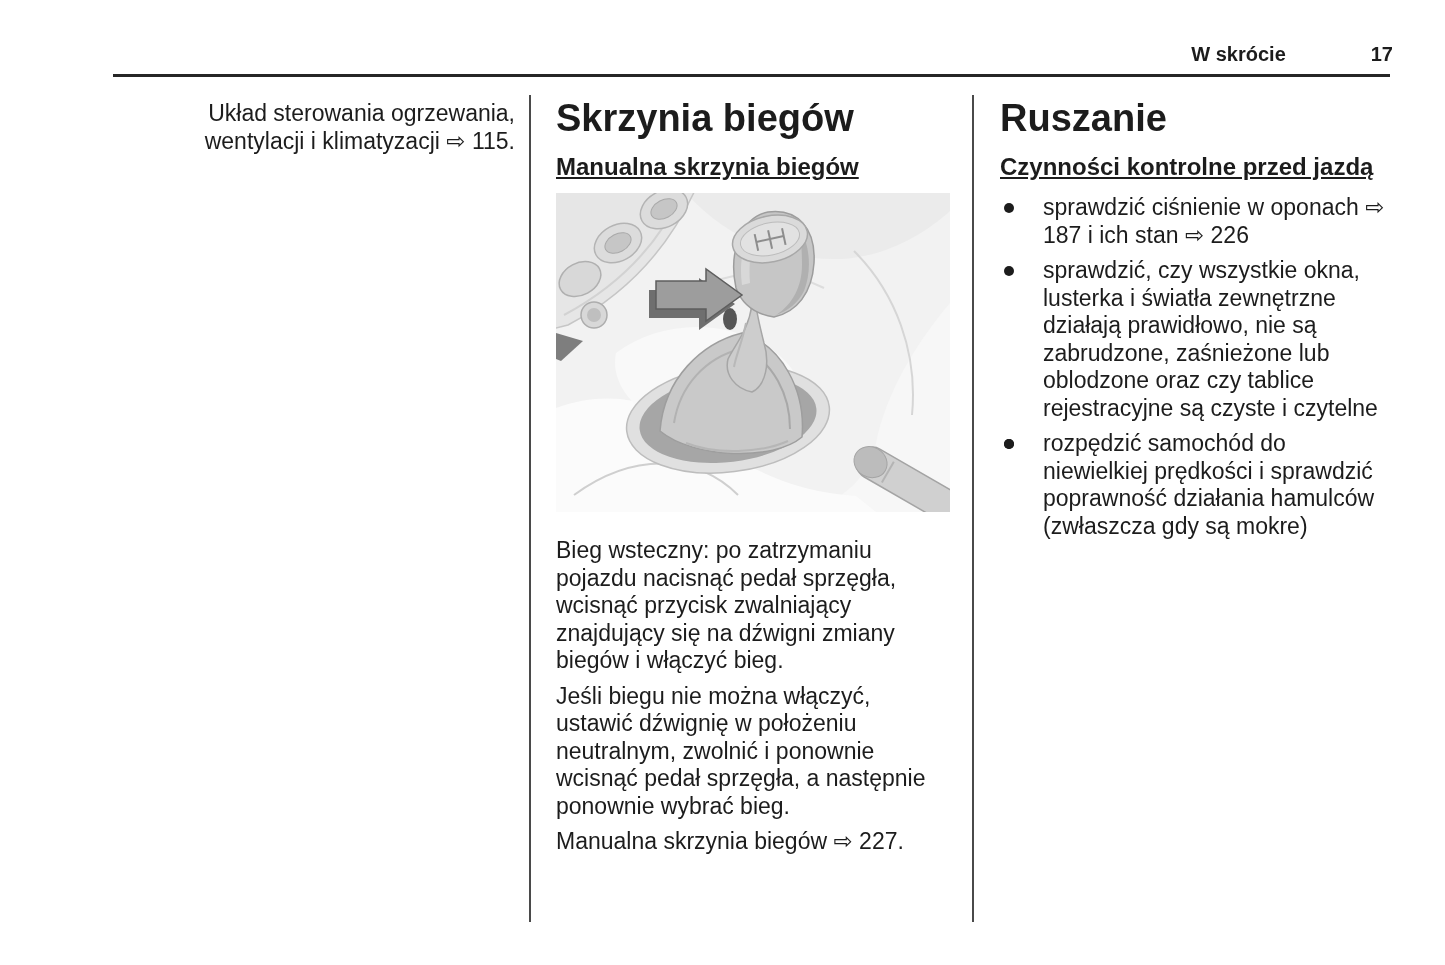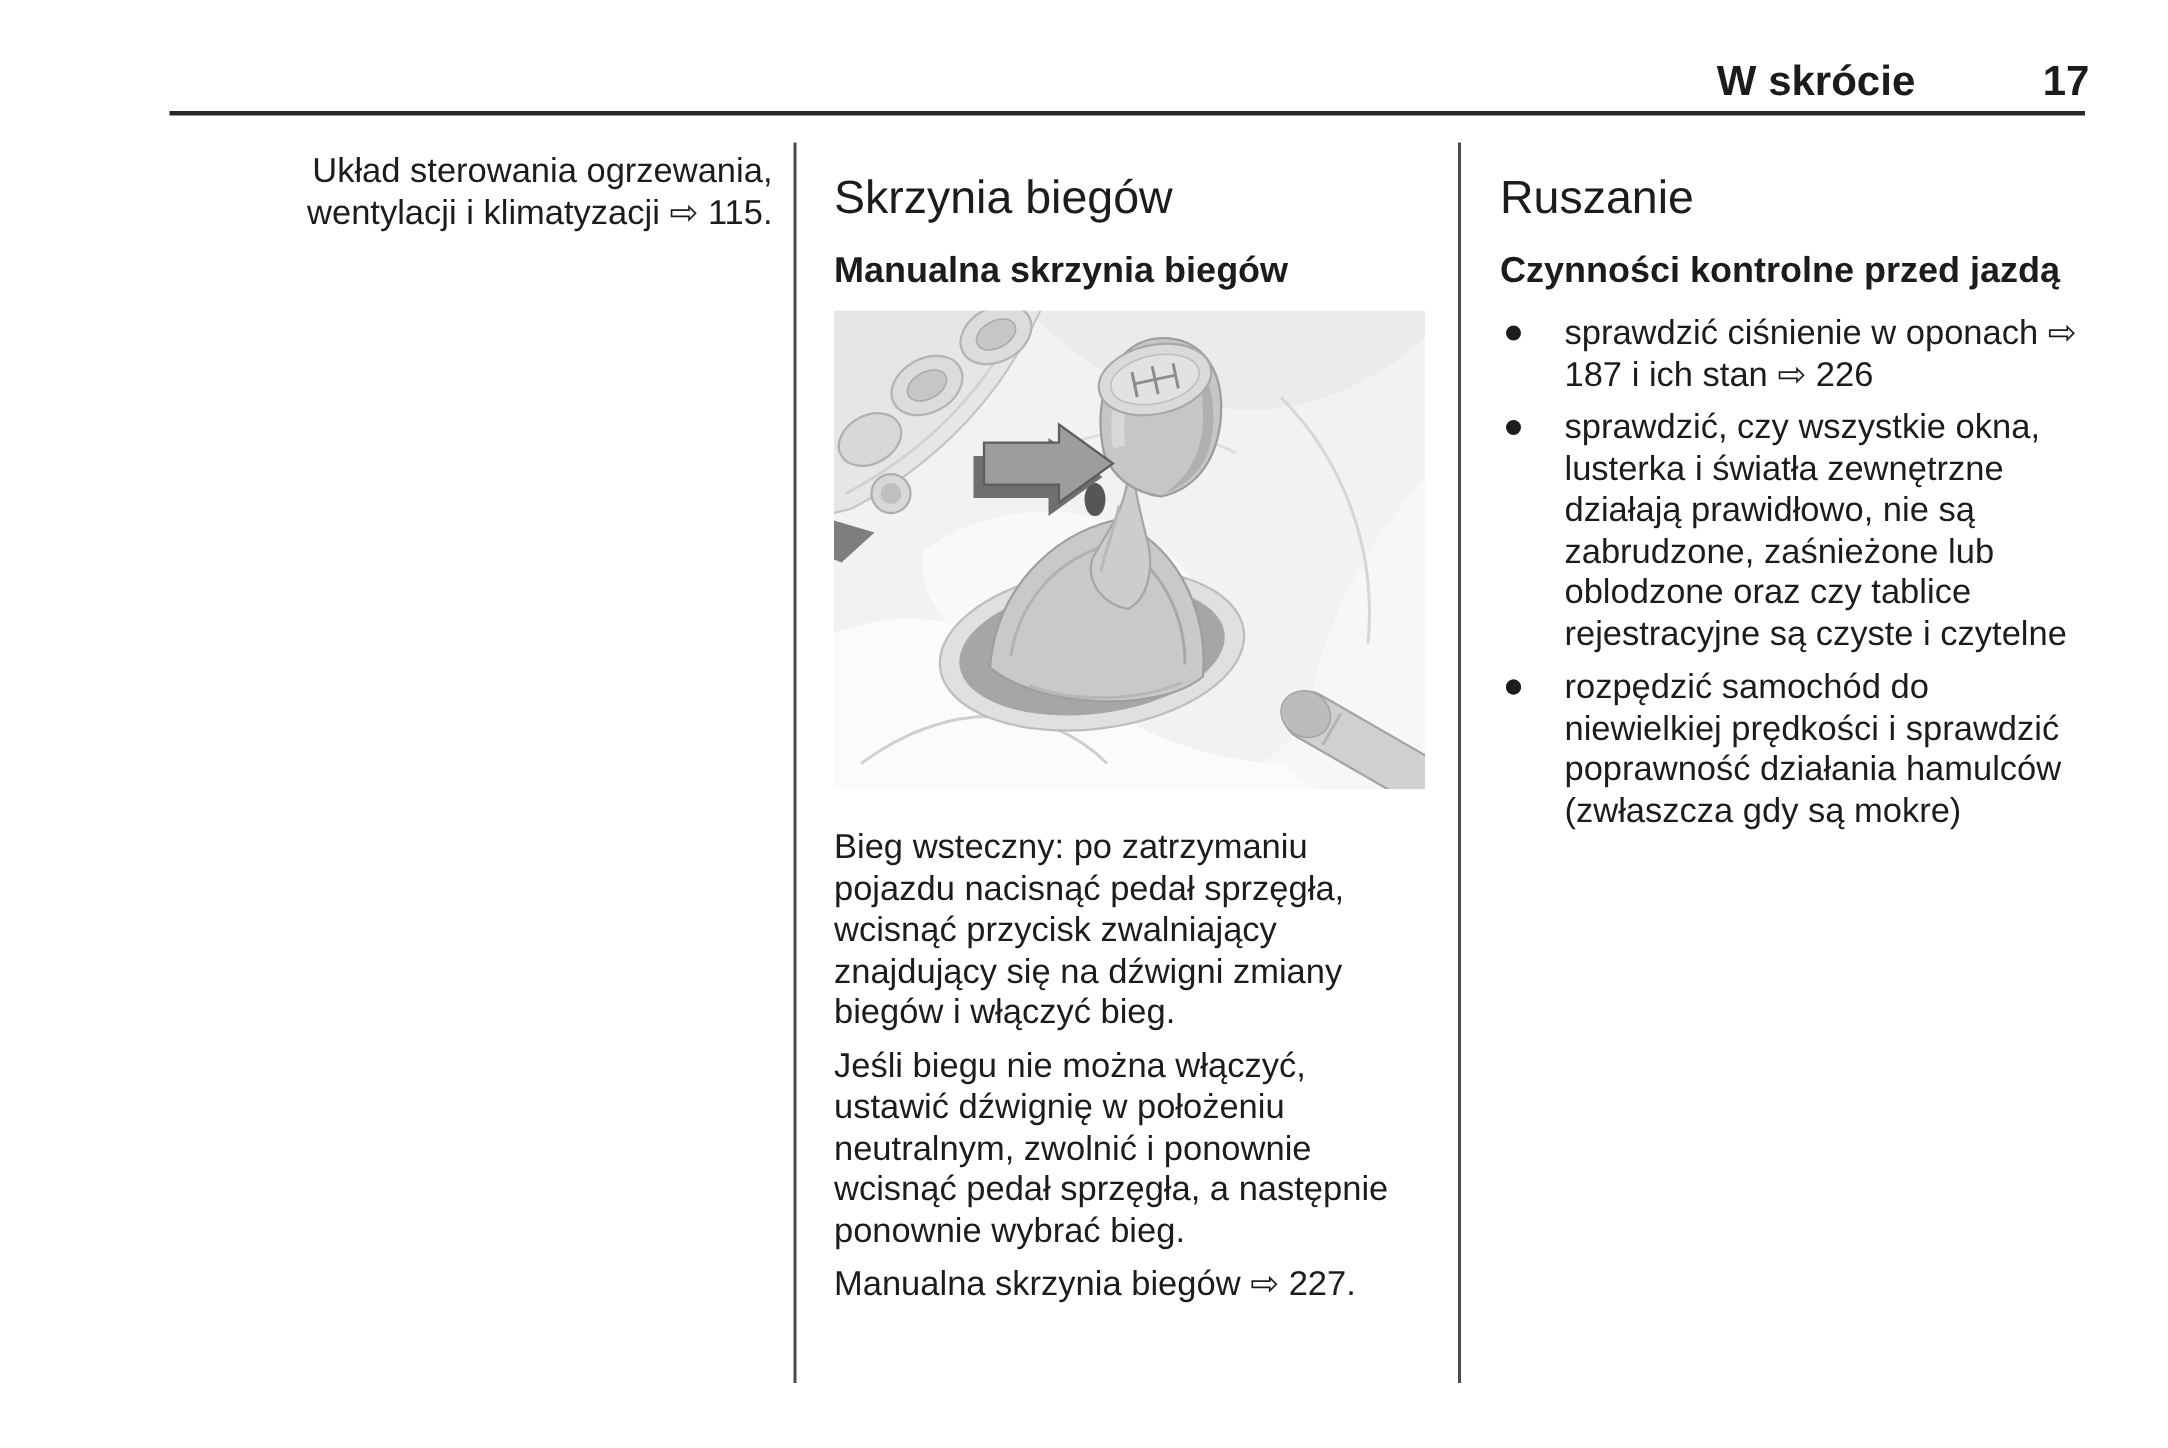--- a/index.html
+++ b/index.html
@@ -1,38 +1,38 @@
 <!DOCTYPE html>
 <html lang="pl"><head>
 <meta charset="utf-8">
 <style>
   html,body{margin:0;padding:0;background:#ffffff;}
   body{font-family:"Liberation Sans","DejaVu Sans",sans-serif;color:#1c1c1c;}
   .page{position:relative;width:1445px;height:965px;background:#ffffff;overflow:hidden;}
 
   
-  .hdr{position:absolute;top:38px;left:113px;width:1280px;display:flex;justify-content:flex-end;align-items:baseline;column-gap:85px;font-size:28px;font-weight:bold;line-height:32px;}
+  .hdr{position:absolute;top:38px;left:113px;width:1280px;display:flex;justify-content:flex-end;align-items:baseline;column-gap:85px;font-size:20px;font-weight:bold;line-height:32px;}
   .hdr-rule{position:absolute;top:74px;left:113px;width:1277px;height:3px;background:#262626;}
 
   
   .vdiv{position:absolute;top:95px;height:827px;width:2px;background:#4a4a4a;}
   .vdiv.v1{left:529px;}
   .vdiv.v2{left:972px;}
 
   
   .col{position:absolute;top:95px;font-size:23px;line-height:27.5px;}
   .col-left{left:113px;width:402px;text-align:right;}
   .col-mid{left:556px;width:394px;}
   .col-right{left:1000px;width:394px;}
 
   .col p{margin:0;}
   .col-left p{margin-top:5px;}
 
-  h1{font-size:31px;line-height:36px;font-weight:normal;margin:19px 0 0;}
-  h2{font-size:24px;line-height:28px;font-weight:bold;margin:17px 0 0;}
+  h1{font-size:38px;line-height:36px;font-weight:bold;margin:5px 0 0;}
+  h2{font-size:24px;line-height:28px;font-weight:bold;margin:17px 0 0;text-decoration:underline;}
 
   .figure{margin-top:12px;width:394px;height:319px;overflow:hidden;}
   .figure svg{display:block;}
 
   .col-mid p.p-first{margin-top:25px;}
   .col-mid p.p-next{margin-top:8px;}
 
   ul.checks{list-style:none;margin:13px 0 0;padding:0;}
   ul.checks li{position:relative;padding-left:43px;margin:0 0 8px;}
   ul.checks .bullet{position:absolute;left:4px;top:9px;width:10px;height:10px;border-radius:50%;background:#1c1c1c;}

